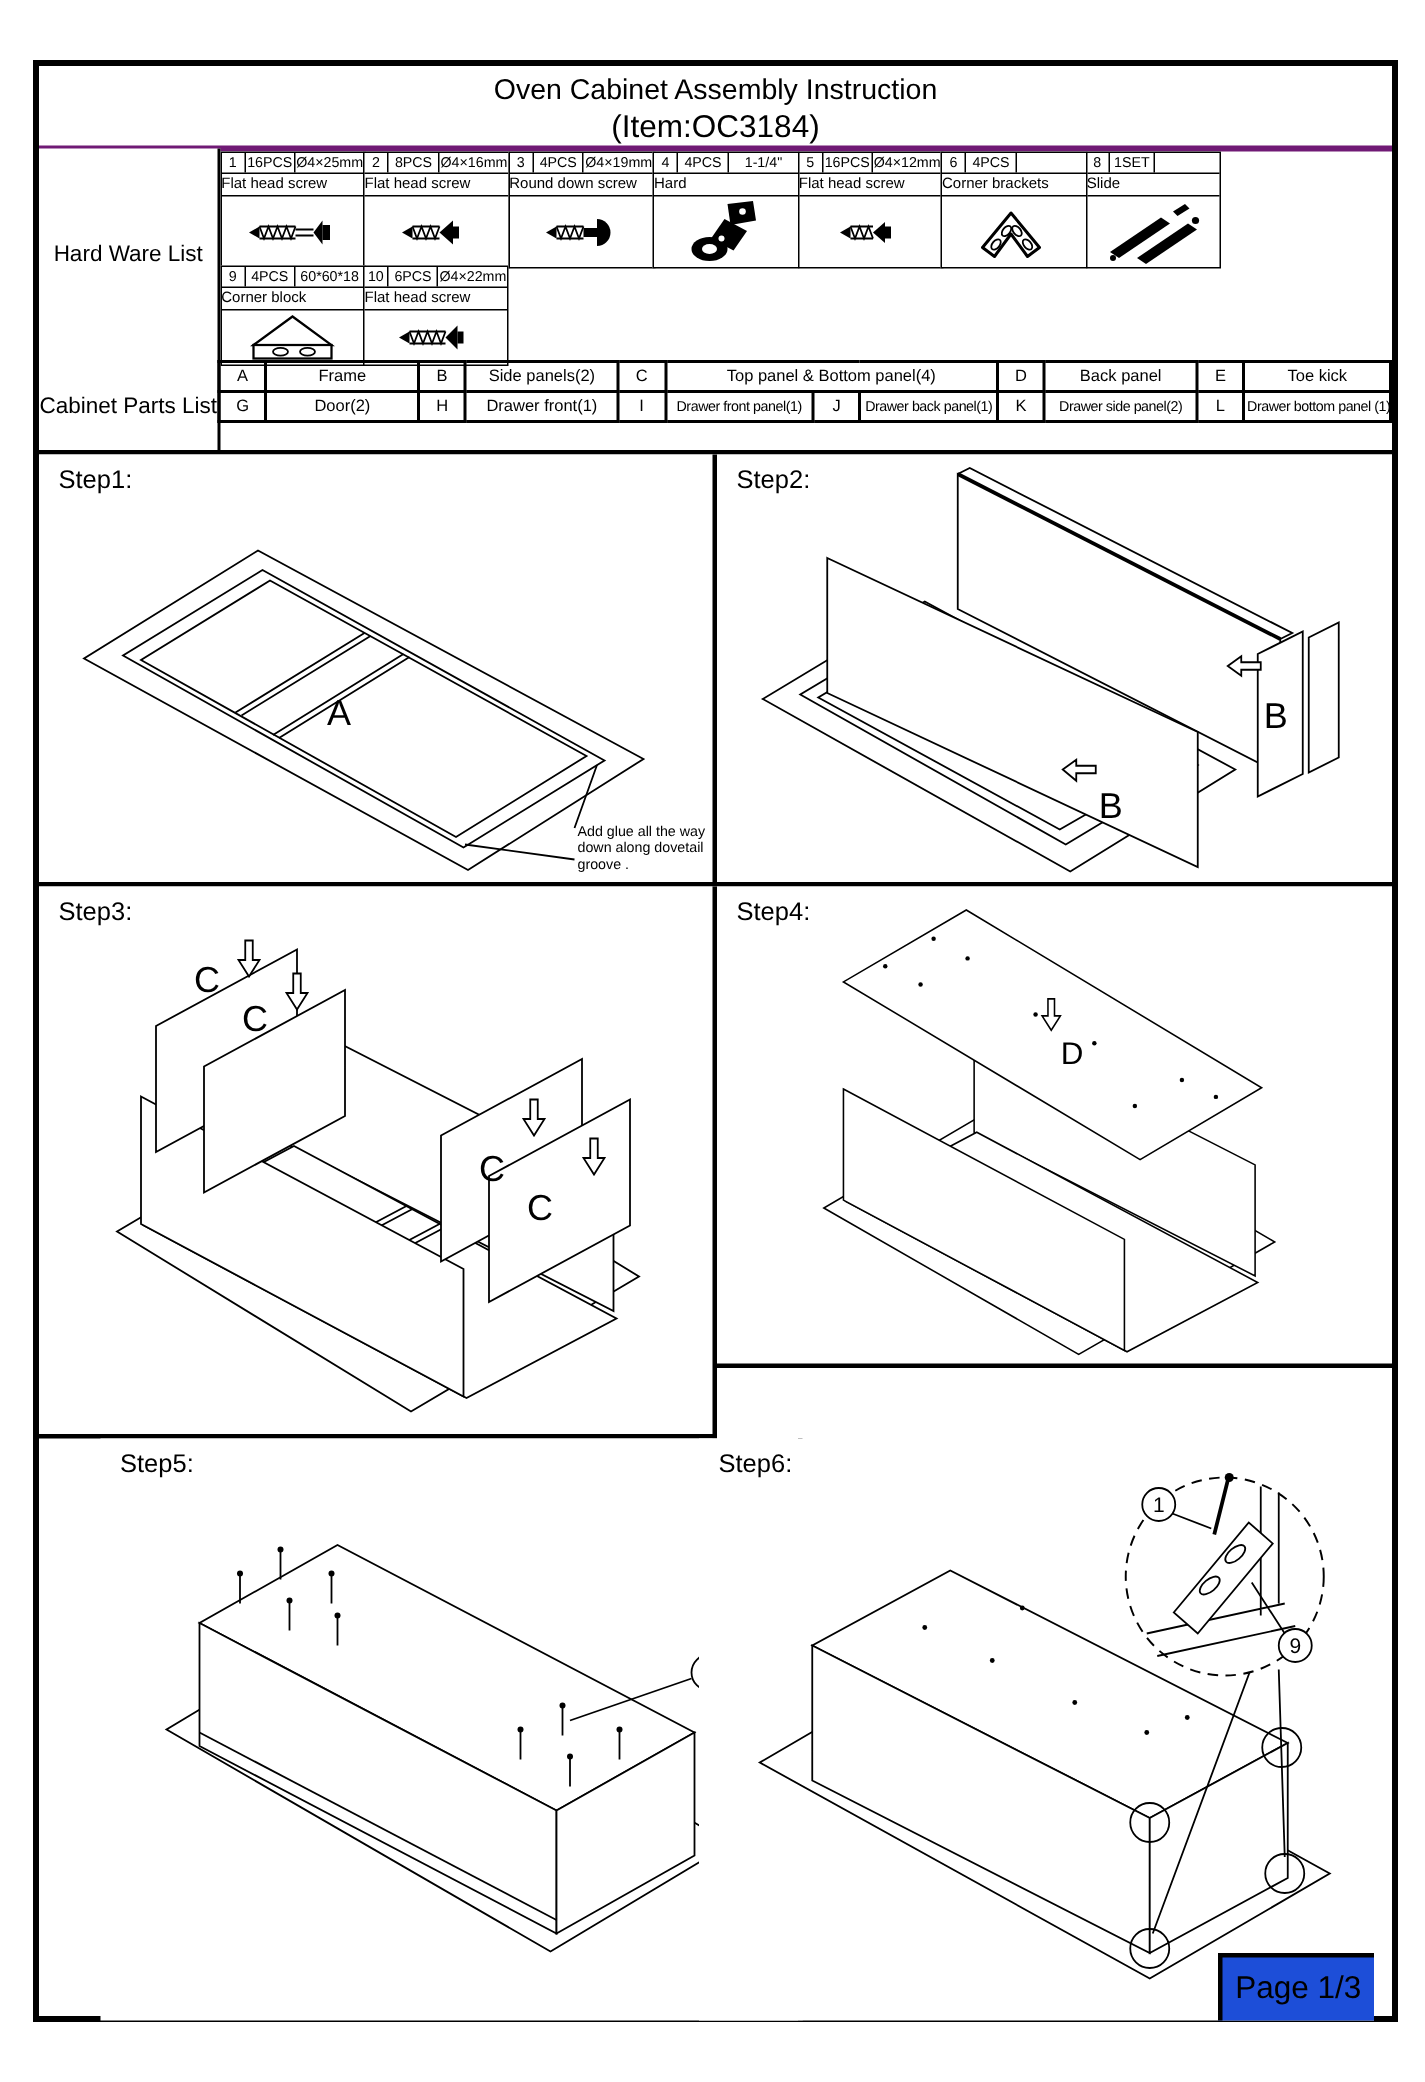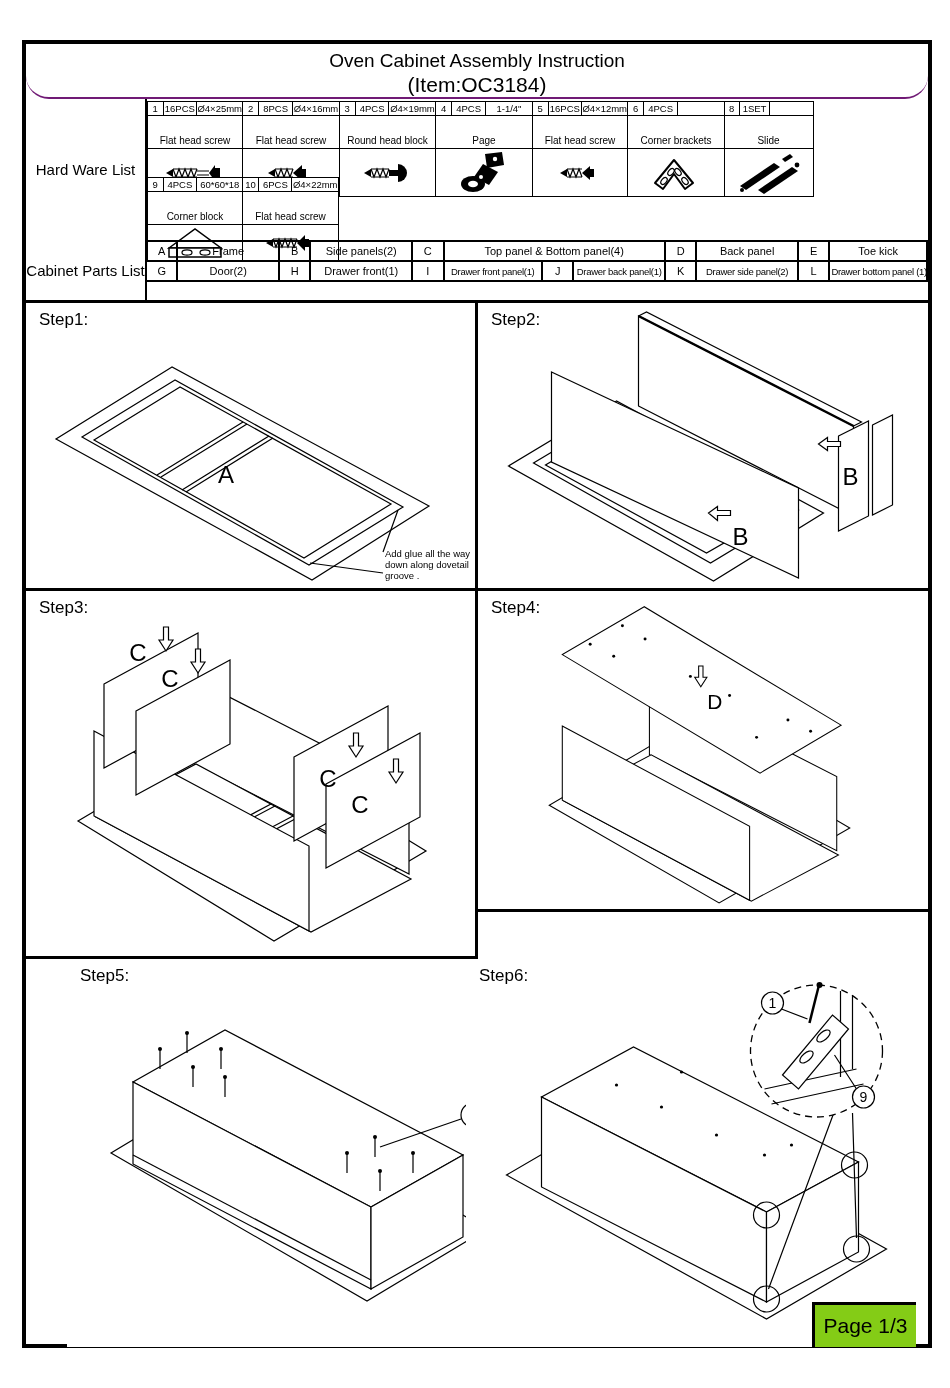--- a/index.html
+++ b/index.html
@@ -1,60 +1,60 @@
 <!DOCTYPE html>
 <html><head>
 <meta charset="utf-8">
 <style>
   html,body{margin:0;padding:0;background:#fff;}
   body{width:950px;height:1388px;position:relative;font-family:"Liberation Sans",sans-serif;color:#000;}
   .frame{position:absolute;left:22px;top:40px;width:902px;height:1300px;border:4px solid #000;background:#fff;}
 
   
-  .title-box{position:absolute;top:0;left:0;width:100%;height:53px;border-bottom:2px solid #701a75;text-align:center;border-radius:23px;}
+  .title-box{position:absolute;top:0;left:0;width:100%;height:53px;border-bottom:4px solid #701a75;text-align:center;}
   .title-line1{font-size:19px;margin-top:6px;}
   .title-line2{font-size:21px;margin-top:1px;}
 
   
   .hw-section{position:absolute;top:55px;left:0;width:902px;height:141px;}
   .parts-section{position:absolute;top:196px;left:0;width:902px;height:60px;}
   .side-label{position:absolute;left:0;top:0;width:119px;height:100%;border-right:2px solid #000;display:flex;align-items:center;justify-content:center;font-size:15px;background:#fff;}
 
   
   .hw-body{position:absolute;left:121px;top:0;right:0;bottom:0;}
   .hw-row{display:flex;position:absolute;left:1px;}
   .hw-row.r1{top:2px;}
   .hw-row.r2{top:78px;}
   .hw-item{border:1.5px solid #000;margin-left:-1.5px;background:#fff;box-sizing:border-box;}
   .hw-head{display:flex;border-bottom:1.5px solid #000;height:13px;font-size:9.5px;line-height:13px;text-align:center;}
   .hw-num{width:16%;border-right:1.5px solid #000;}
   .hw-qty{width:34%;border-right:1.5px solid #000;}
   .hw-size{flex:1;}
-  .hw-name{height:14px;border-bottom:1.5px solid #000;font-size:10px;text-align:center;line-height:14px;margin-top:18px;}
+  .hw-name{height:14px;border-bottom:1.5px solid #000;font-size:10px;line-height:14px;}
   .hw-icon{height:47px;display:flex;align-items:center;justify-content:center;}
   .hw-row.r2 .hw-icon{height:36px;}
 
   
   .parts-table{position:absolute;left:119px;top:0;border-collapse:collapse;table-layout:fixed;width:783px;}
   .parts-table td{border:2px solid #000;height:18px;text-align:center;font-size:11px;padding:0 1px;overflow:hidden;white-space:nowrap;}
   .parts-table td.cond{font-size:9.5px;letter-spacing:-0.3px;}
 
   
   .steps{position:absolute;top:256px;left:0;width:902px;height:1044px;border-top:3px solid #000;}
   .panel{position:absolute;background:#fff;box-sizing:border-box;}
   #p1{left:0;top:0;width:452px;height:288px;border-right:3px solid #000;border-bottom:3px solid #000;}
   #p2{left:452px;top:0;width:450px;height:288px;border-bottom:3px solid #000;}
   #p3{left:0;top:288px;width:452px;height:368px;border-right:3px solid #000;border-bottom:3px solid #000;}
   #p4{left:452px;top:288px;width:450px;height:321px;border-bottom:3px solid #000;}
   #p5{left:0;top:656px;width:468px;height:388px;border-right:3px solid #000;margin-left:41px;}
   #p6{left:440px;top:656px;width:450px;height:388px;}
   .step-title{position:absolute;top:7px;left:13px;font-size:17px;z-index:3;}
   svg.draw{position:absolute;left:0;top:0;width:100%;height:100%;}
 
-  .page-box{position:absolute;right:0;bottom:0;width:101px;height:42px;border-top:3px solid #000;border-left:3px solid #000;background:#84cc16;display:flex;align-items:center;justify-content:center;font-size:21px;z-index:4;}
+  .page-box{position:absolute;right:0;bottom:0;width:101px;height:42px;border-top:3px solid #000;border-left:3px solid #000;background:#1d4ed8;display:flex;align-items:center;justify-content:center;font-size:21px;z-index:4;}
 
   
   .ln{fill:#fff;stroke:#000;stroke-width:1.2;}
   .nf{fill:none;stroke:#000;stroke-width:1.2;}
   .st{fill:none;stroke:#000;stroke-width:1.2;}
   .tk{fill:none;stroke:#000;stroke-width:2.5;}
   .ar{fill:#fff;stroke:#000;stroke-width:1.2;}
   text.lbl{font-size:24px;fill:#000;text-anchor:middle;font-family:"Liberation Sans",sans-serif;}
   text.nt{font-size:9.5px;fill:#000;font-family:"Liberation Sans",sans-serif;}
   text.cot{font-size:14px;fill:#000;text-anchor:middle;font-family:"Liberation Sans",sans-serif;}
@@ -108,38 +108,38 @@
                 <rect x="36" y="8" width="4" height="8" fill="#000"></rect>
               </svg>
             </div>
         </div>
         <div class="hw-item" style="width:98px">
           <div class="hw-head">
               <span class="hw-num">3</span>
               <span class="hw-qty">4PCS</span>
               <span class="hw-size">Ø4×19mm</span>
             </div>
-          <div class="hw-name">Round head block</div>
+          <div class="hw-name">Round down screw</div>
           <div class="hw-icon">
               <svg width="52" height="24" viewBox="0 0 52 24">
                 <polygon points="2,12 9,8 9,16" fill="#000"></polygon>
                 <path d="M9,8 L12,16 L15,8 L18,16 L21,8 L24,16 L27,8" class="nf"></path>
                 <path d="M9,8 H27 M9,16 H27" class="nf" stroke-width="1"></path>
                 <rect x="27" y="9" width="9" height="6" fill="#000"></rect>
                 <path d="M36,3 a9,9 0 0 1 0,18 z" fill="#000"></path>
               </svg>
             </div>
         </div>
         <div class="hw-item" style="width:98px">
           <div class="hw-head">
               <span class="hw-num">4</span>
               <span class="hw-qty">4PCS</span>
               <span class="hw-size">1-1/4"</span>
             </div>
-          <div class="hw-name">Page</div>
+          <div class="hw-name">Hard</div>
           <div class="hw-icon">
               <svg width="54" height="46" viewBox="0 0 54 46">
                 <g fill="#000">
                   <polygon points="28,4 45,2 47,15 30,18"></polygon>
                   <polygon points="26,14 41,22 32,35 17,27"></polygon>
                   <ellipse cx="16" cy="34" rx="12" ry="8"></ellipse>
                 </g>
                 <ellipse cx="16" cy="34" rx="5" ry="3.3" fill="#fff"></ellipse>
                 <circle cx="38" cy="9" r="2.2" fill="#fff"></circle>
                 <circle cx="24" cy="27" r="2" fill="#fff"></circle>

